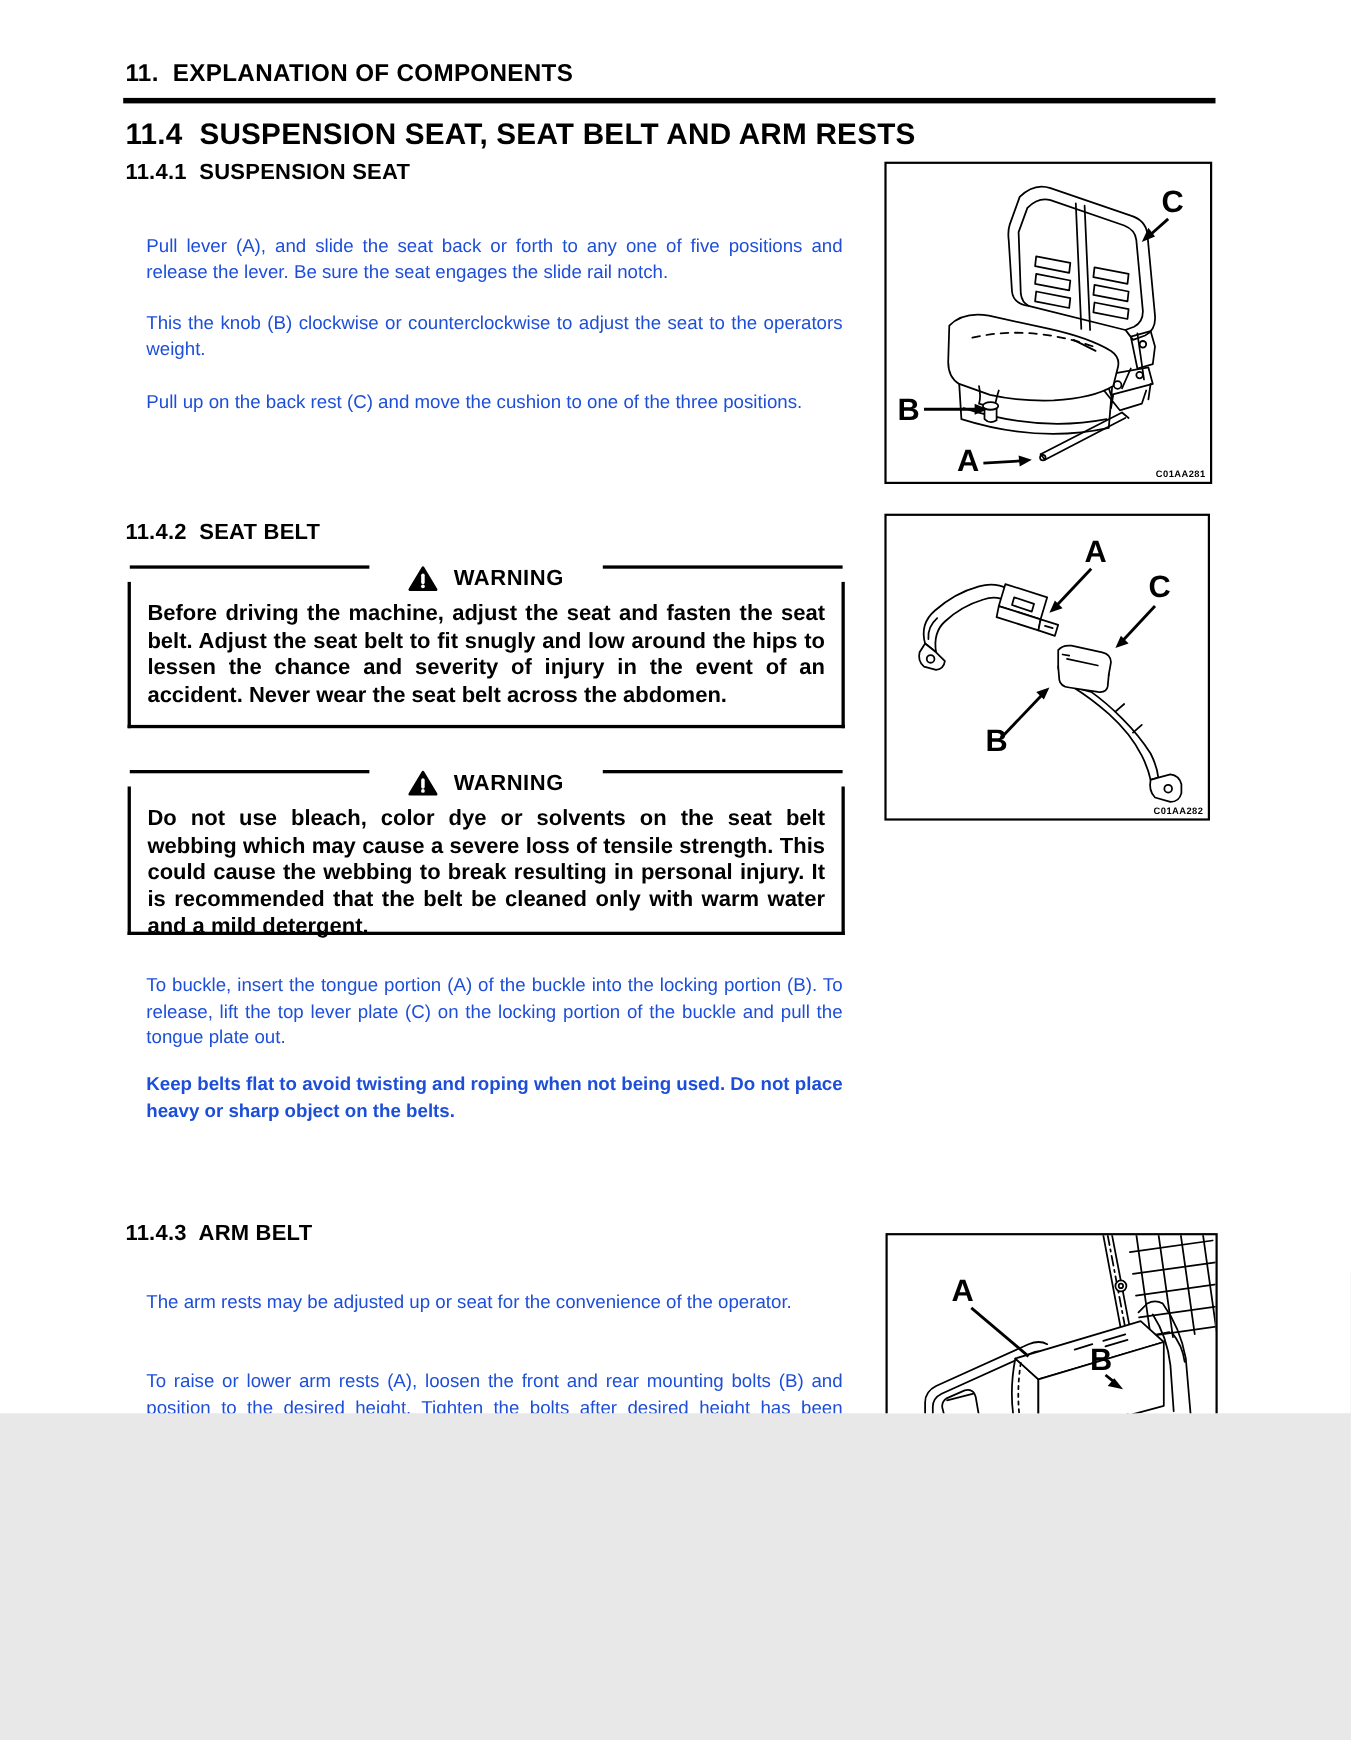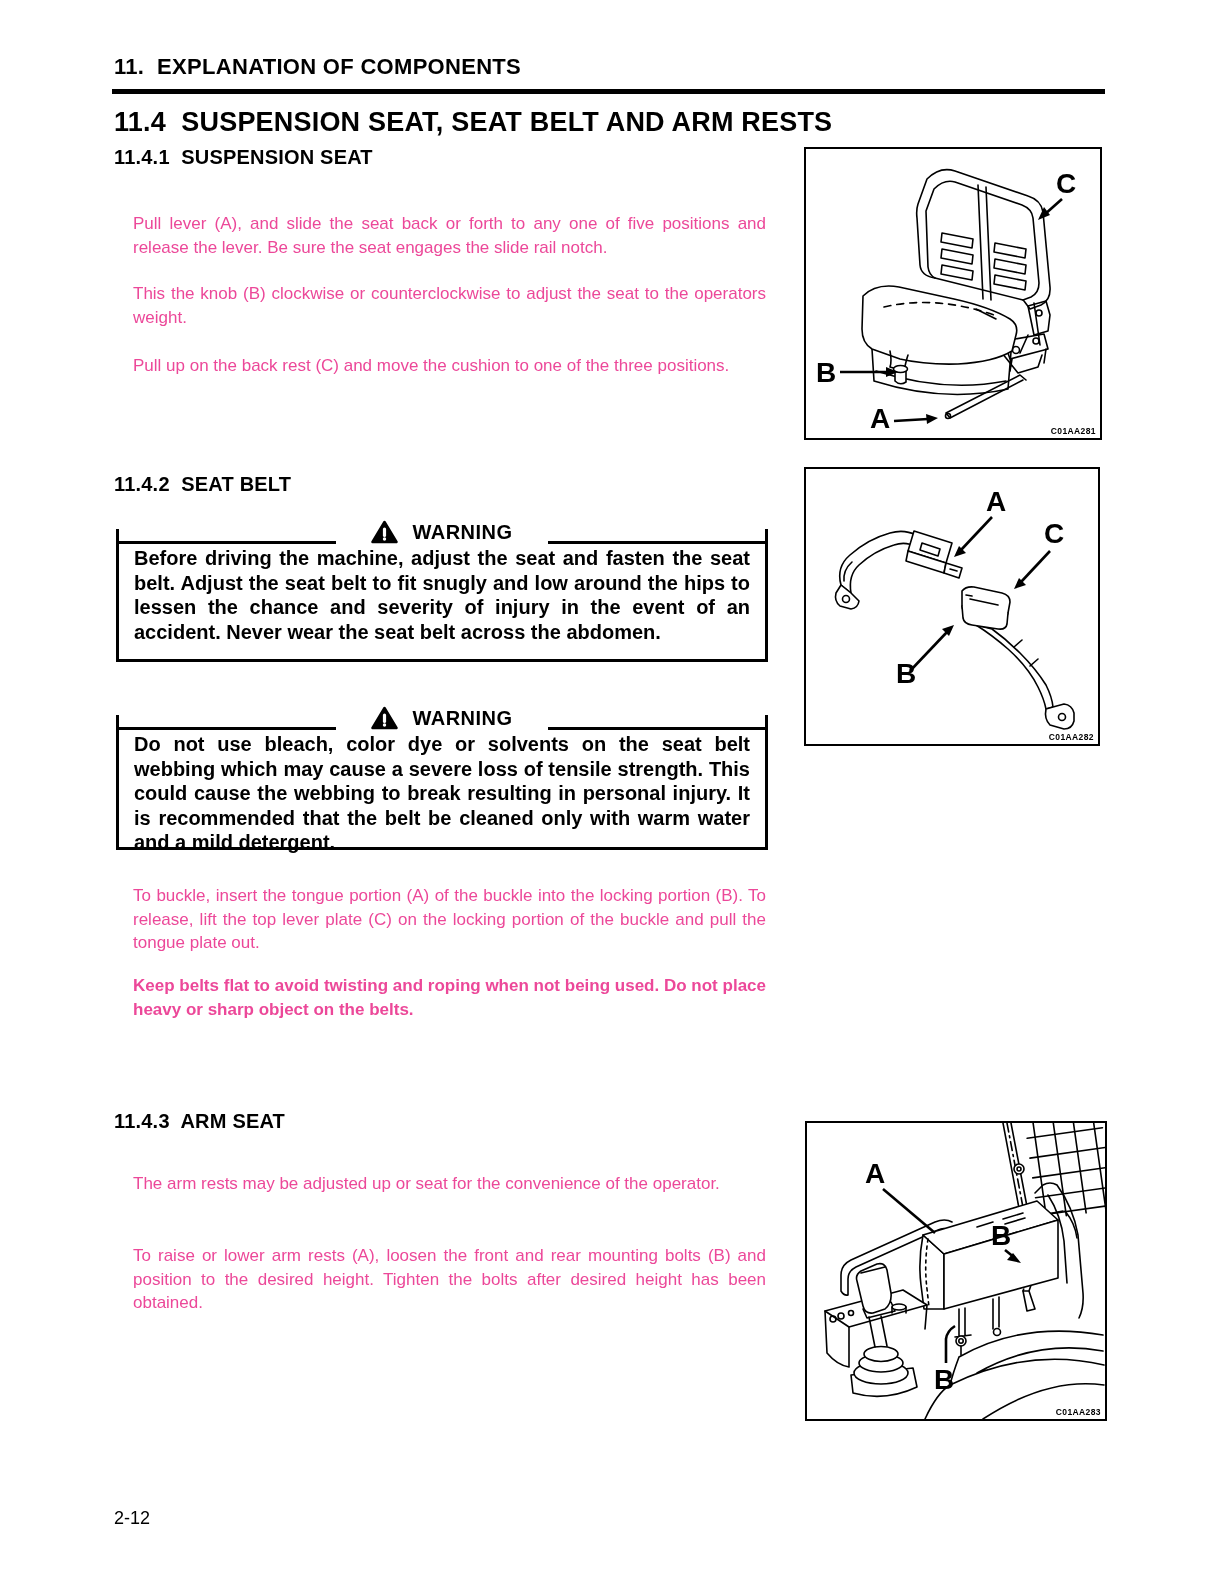--- a/index.html
+++ b/index.html
@@ -1,41 +1,41 @@
 <!DOCTYPE html>
 <html><head>
 <meta charset="utf-8">
 <style>
   html,body { margin:0; padding:0; background:#e8e8e8; }
   #page {
-    position:relative; width:1228px; height:1582px; background:#ffffff;
+    position:relative; width:1228px; height:1285px; background:#ffffff;
     font-family:"Liberation Sans","DejaVu Sans",sans-serif; color:#000;
     margin:0 auto; overflow:hidden;
   }
   .abs { position:absolute; }
   .chapter-title { left:114px; top:54px; font-size:22px; font-weight:bold; letter-spacing:0.3px; white-space:pre; }
   .chapter-rule { left:112px; top:89px; width:993px; height:5px; background:#000; }
   .section-title { left:114px; top:107px; font-size:27px; font-weight:bold; letter-spacing:0.2px; white-space:pre; }
   .sub-heading { font-size:20px; font-weight:bold; letter-spacing:0.2px; white-space:pre; }
   .sub1-heading { left:114px; top:146px; }
   .sub2-heading { left:114px; top:473px; }
   .sub3-heading { left:114px; top:1110px; }
   .para {
     left:133px; width:633px; font-size:17px; line-height:23.5px;
-    text-align:justify; color:#ec4899;
+    text-align:justify; color:#1d4ed8;
   }
   .p-s1-0 { top:195px; } .p-s1-1 { top:265px; } .p-s1-2 { top:337px; }
   .p-s2-0 { top:867px; } .p-s2-1 { top:957px;font-weight:bold; }
   .p-s3-0 { top:1155px; width:604px; } .p-s3-1 { top:1227px; }
 
   
   .warning-block { position:absolute; left:116px; width:652px; border:3px solid #000; border-top:none; background:#fff; box-sizing:border-box; }
   .warn1 { top:529px; height:133px; }
   .warn2 { top:715px; height:135px; }
-  .warning-head { position:absolute; left:-1px; right:-1px; top:-15px; height:30px; display:flex; align-items:flex-end; }
+  .warning-head { position:absolute; left:-1px; right:-1px; top:-15px; height:30px; display:flex; align-items:flex-start; }
   .warning-head .rule { flex:1; height:3px; background:#000; }
   .warning-title { display:flex; align-items:center; padding:0 35px; background:#fff; }
   .warning-word { font-size:20px; font-weight:bold; letter-spacing:0.5px; margin-left:14px; }
   .warning-text {
     margin:0; padding:17px 15px 0 15px; font-size:20px; font-weight:bold;
     line-height:24.5px; text-align:justify;
   }
 
   
   .figure { position:absolute; border:2px solid #000; background:#fff; box-sizing:border-box; }
@@ -180,21 +180,21 @@
         <span class="warning-word">WARNING</span>
       </span>
       <span class="rule"></span>
     </div>
     <p class="warning-text">Do not use bleach, color dye or solvents on the seat belt webbing which may cause a severe loss of tensile strength. This could cause the webbing to break resulting in personal injury. It is recommended that the belt be cleaned only with warm water and a mild detergent.</p>
   </div>
 
   <p class="abs para p-s2-0">To buckle, insert the tongue portion (A) of the buckle into the locking portion (B). To release, lift the top lever plate (C) on the locking portion of the buckle and pull the tongue plate out.</p>
   <p class="abs para p-s2-1">Keep belts flat to avoid twisting and roping when not being used. Do not place heavy or sharp object on the belts.</p>
 
-  <div class="abs sub-heading sub3-heading">11.4.3  ARM SEAT</div>
+  <div class="abs sub-heading sub3-heading">11.4.3  ARM BELT</div>
   <p class="abs para p-s3-0">The arm rests may be adjusted up or seat for the convenience of the operator.</p>
   <p class="abs para p-s3-1">To raise or lower arm rests (A), loosen the front and rear mounting bolts (B) and position to the desired height. Tighten the bolts after desired height has been obtained.</p>
 
   <div class="figure fig3">
     <svg viewBox="0 0 298 296">
 
       <g transform="rotate(-8 260 40)">
         <path class="ln" d="M232,-6 L232,92 M252,-6 L252,92 M272,-6 L272,92 M292,-6 L292,92"></path>
         <path class="ln" d="M224,10 L300,10 M224,30 L300,30 M224,50 L300,50 M224,70 L300,70 M224,88 L300,88"></path>
       </g>

